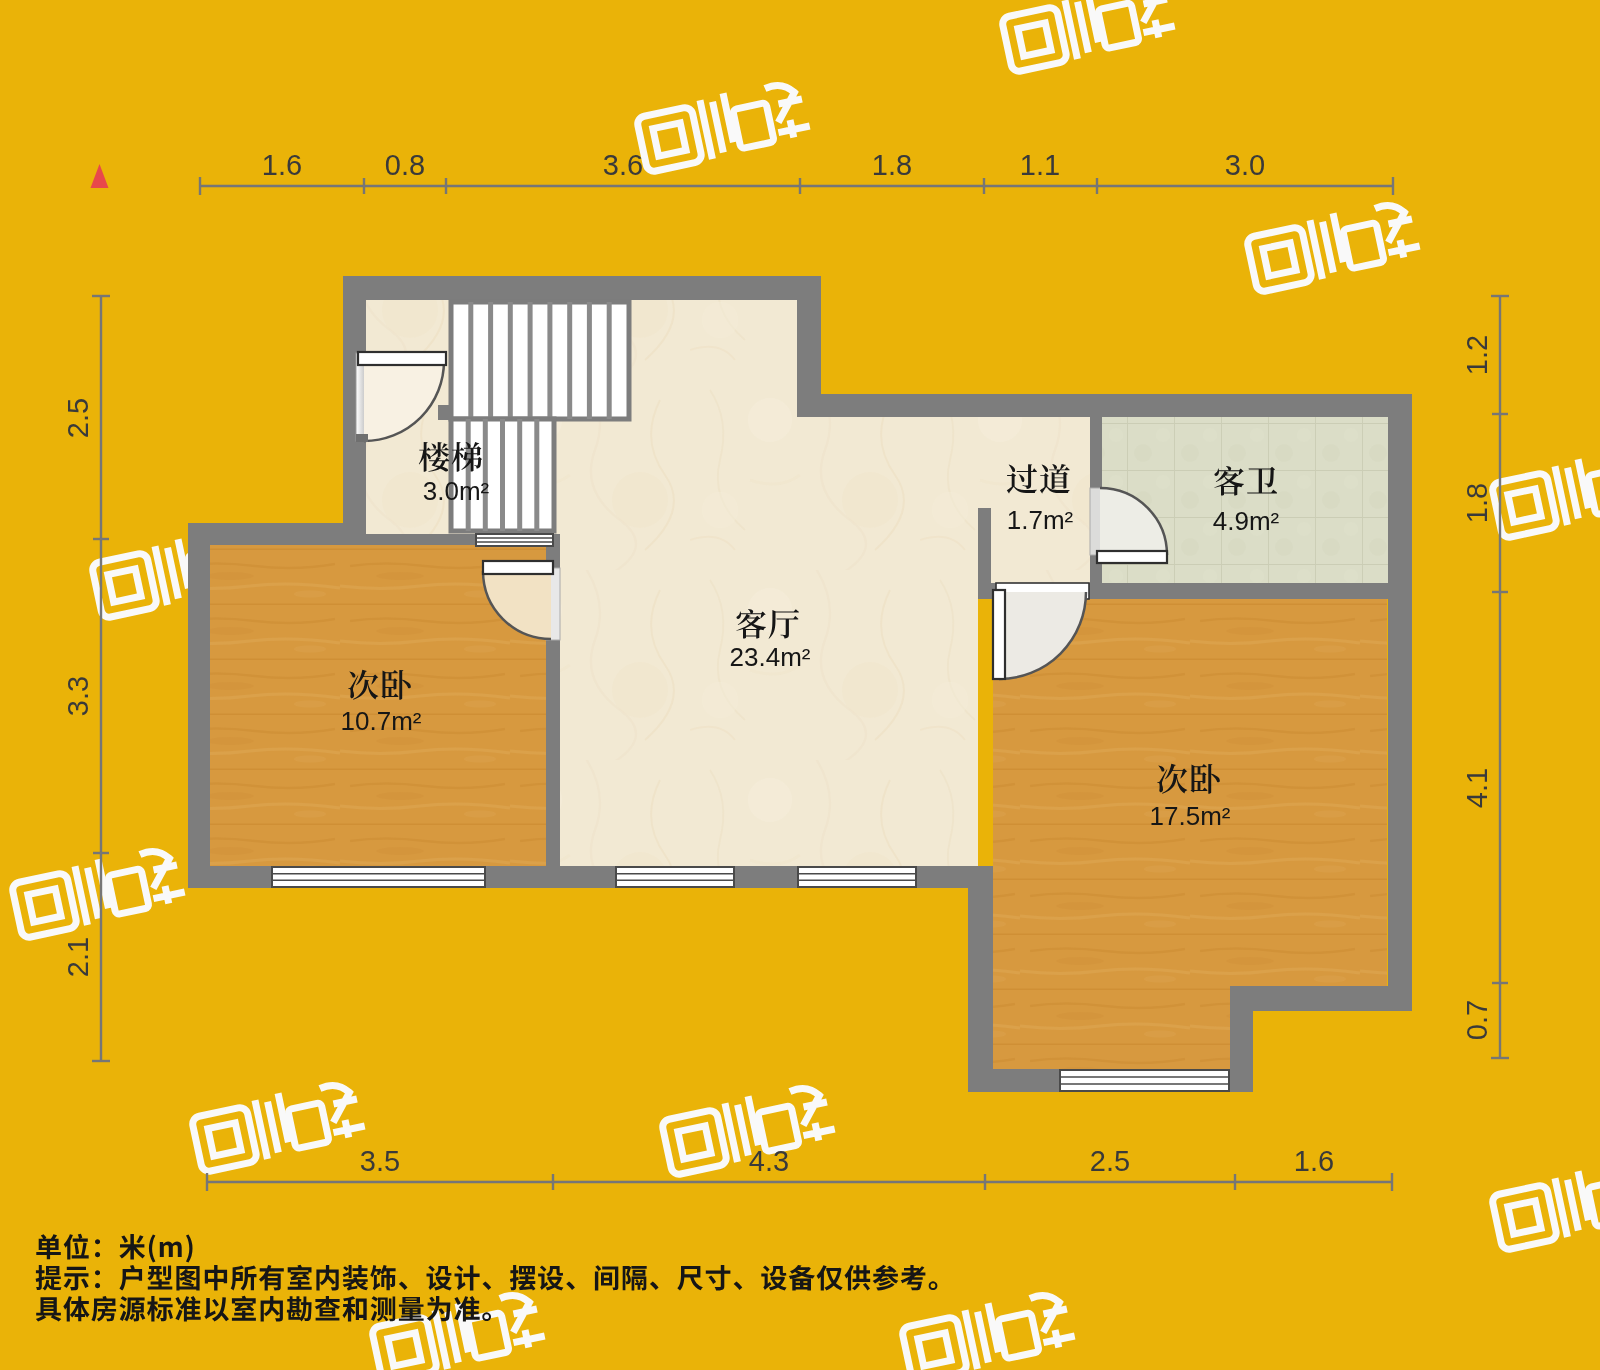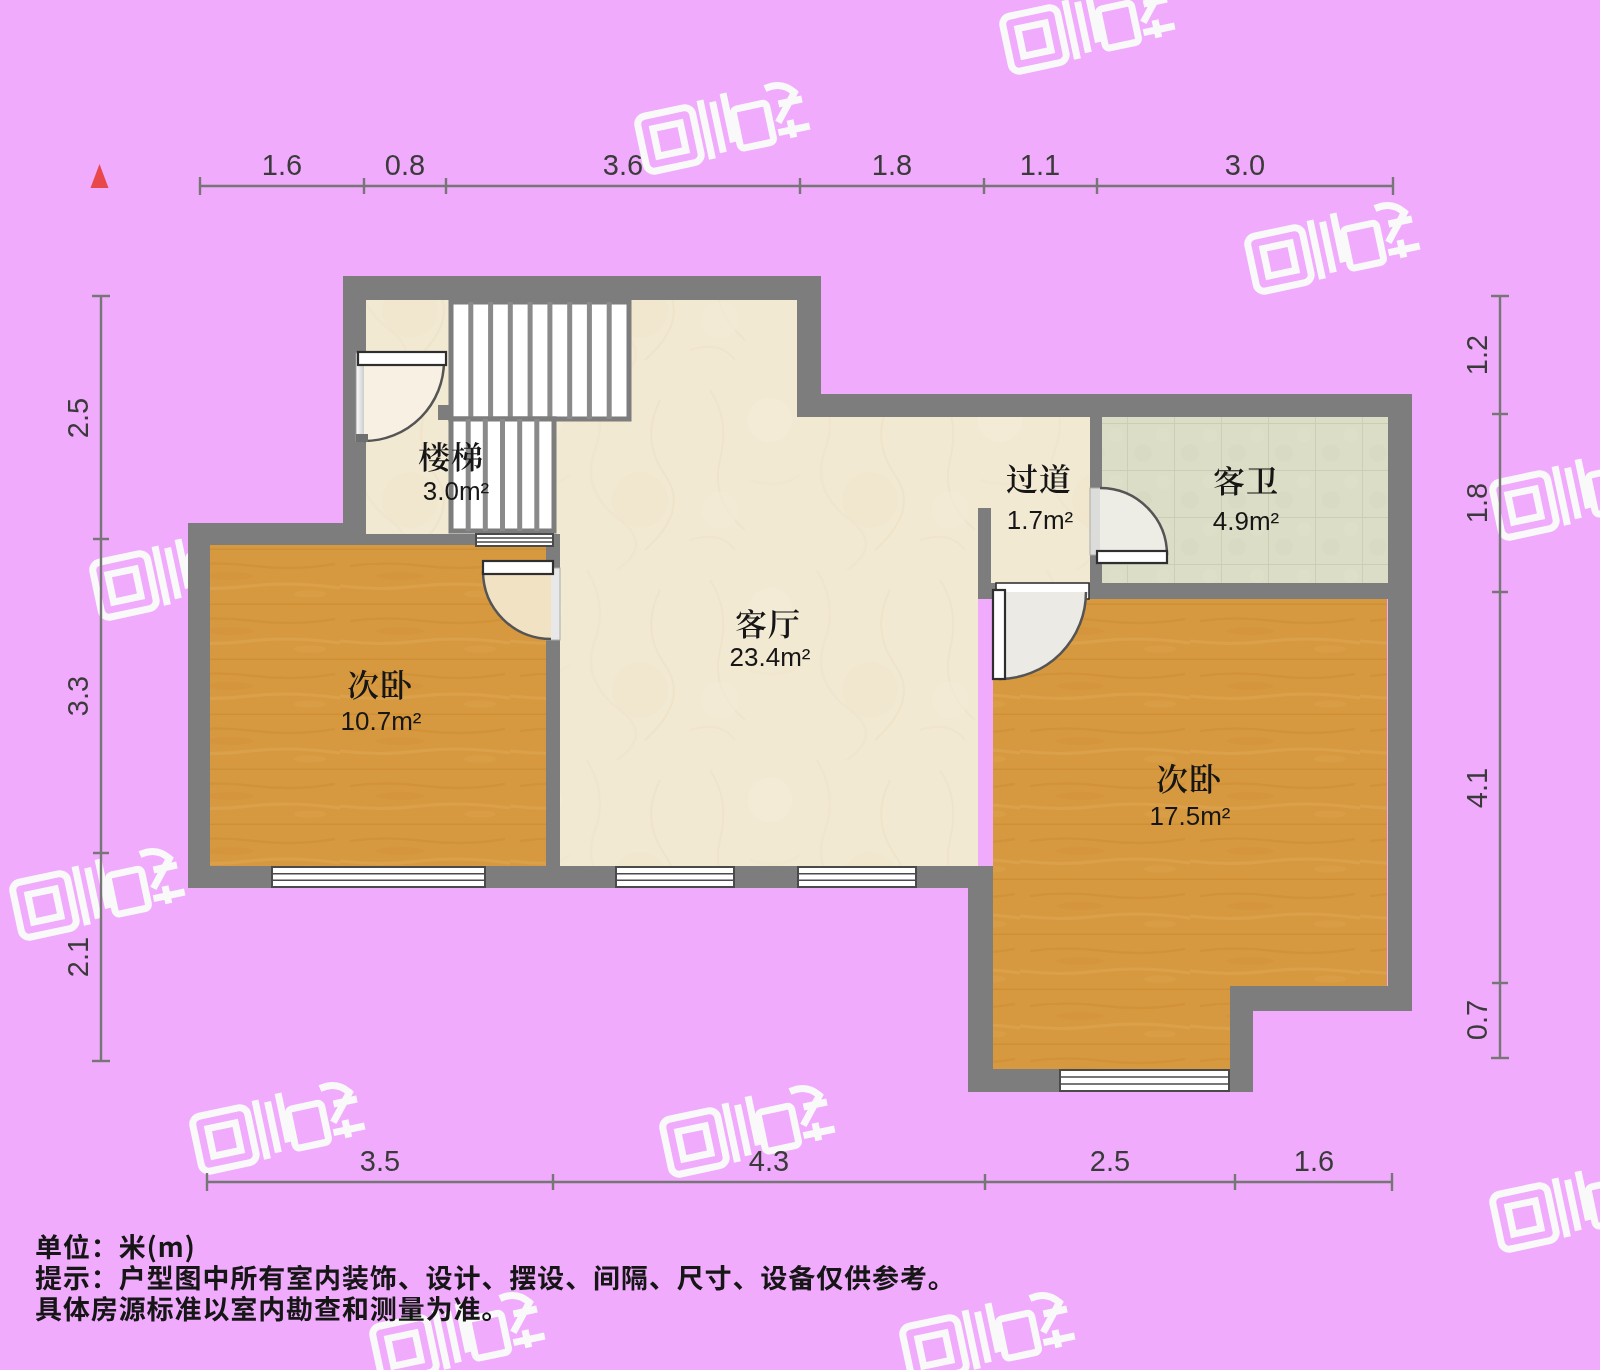--- a/index.html
+++ b/index.html
@@ -1,15 +1,15 @@
 <!DOCTYPE html>
 <html><head><meta charset="utf-8"><title>floorplan</title>
 <style>
 html,body{margin:0;padding:0;background:#ffffff;}
-#page{position:relative;width:1600px;height:1370px;background:#f0abfc;overflow:hidden;}
+#page{position:relative;width:1600px;height:1370px;background:#eab308;overflow:hidden;}
 </style></head>
 <body>
 
 <div id="page">
 <svg width="1600" height="1370" viewBox="0 0 1600 1370">
 <defs>
 <pattern id="marble" width="230" height="190" patternUnits="userSpaceOnUse">
   <rect width="230" height="190" fill="#f2e9d3"></rect>
   <path d="M20 10 Q40 40 30 80 T55 150" stroke="#ecdfc4" stroke-width="2" fill="none" opacity="0.5"></path>
   <path d="M120 -10 Q150 30 135 70 T160 140 T140 200" stroke="#eee2c9" stroke-width="2.5" fill="none" opacity="0.5"></path>

